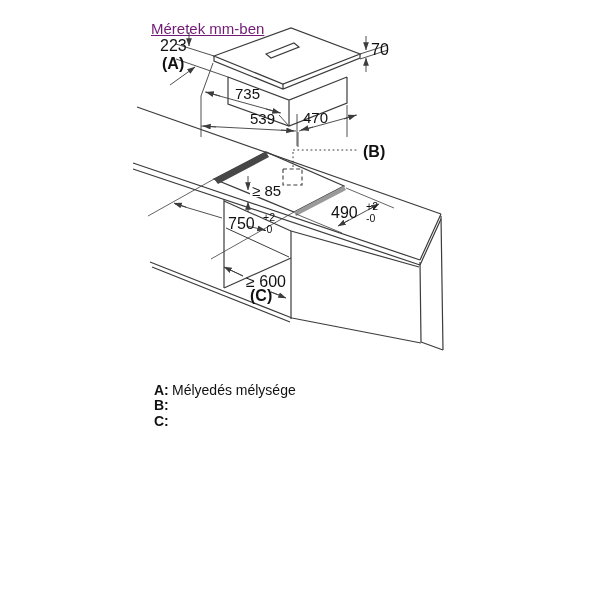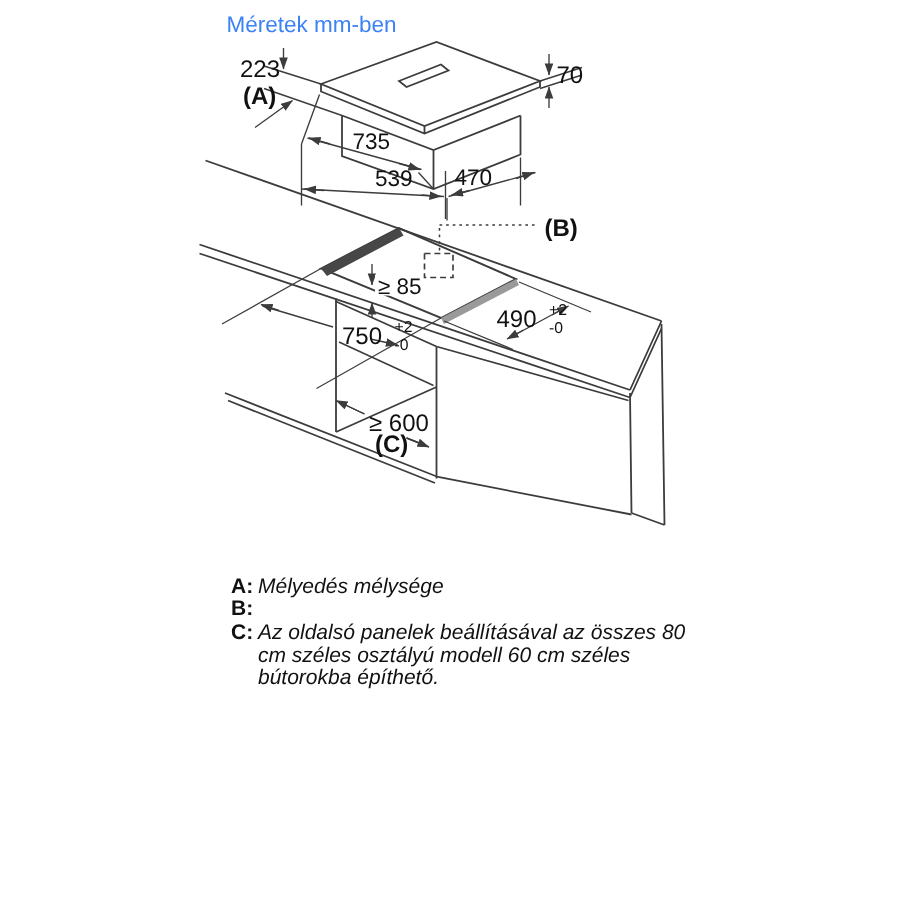--- a/index.html
+++ b/index.html
@@ -1,28 +1,28 @@
 <!DOCTYPE html>
 <html><head>
 <meta charset="utf-8">
 <style>
   html,body{margin:0;padding:0;background:#fff;}
   .page{position:relative;width:600px;height:600px;background:#ffffff;
         font-family:"Liberation Sans",sans-serif;color:#111;overflow:hidden;}
-  .title{position:absolute;left:151px;top:8px;font-size:15px;color:#3b82f6;}
+  .title{position:absolute;left:151px;top:20px;font-size:15px;color:#701a75;text-decoration:underline;}
   svg.diagram{position:absolute;left:0;top:0;}
   svg text{font-family:"Liberation Sans",sans-serif;fill:#111;}
   .t15{font-size:15px;}
   .t16{font-size:16px;}
   .t10{font-size:10.5px;}
   .bold{font-weight:bold;}
   .notes{position:absolute;left:154px;top:383px;width:330px;font-size:14px;line-height:15.3px;color:#111;}
   .note{display:flex;}
   .nk{font-weight:bold;flex:0 0 18px;}
-  .nt{width:296px;font-style:italic;}
+  .nt{width:296px;}
 </style>
 </head>
 <body>
 
 <div class="page">
 
   <div class="title">Méretek mm-ben</div>
 
   <svg class="diagram" width="600" height="600" viewBox="0 0 600 600">
     <defs>
@@ -137,17 +137,16 @@
   <div class="notes">
     <div class="note">
       <span class="nk">A:</span>
       <span class="nt">Mélyedés mélysége</span>
     </div>
     <div class="note">
       <span class="nk">B:</span>
     </div>
     <div class="note">
       <span class="nk">C:</span>
-      <span class="nt">Az oldalsó panelek beállításával az összes 80 cm széles osztályú modell 60 cm széles bútorokba építhető.</span>
     </div>
   </div>
 
 </div>
 
 </body></html>

